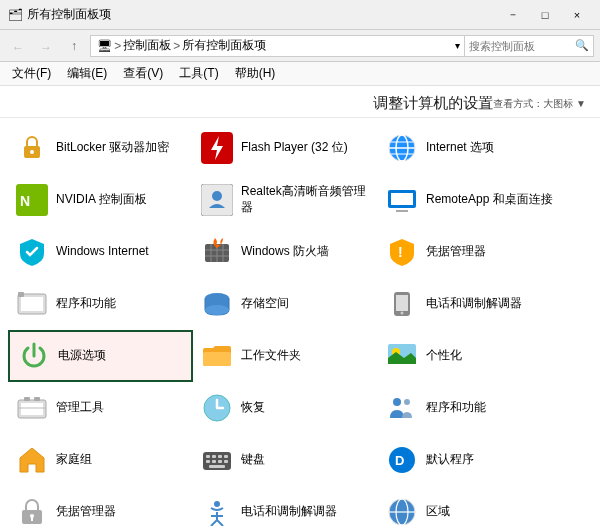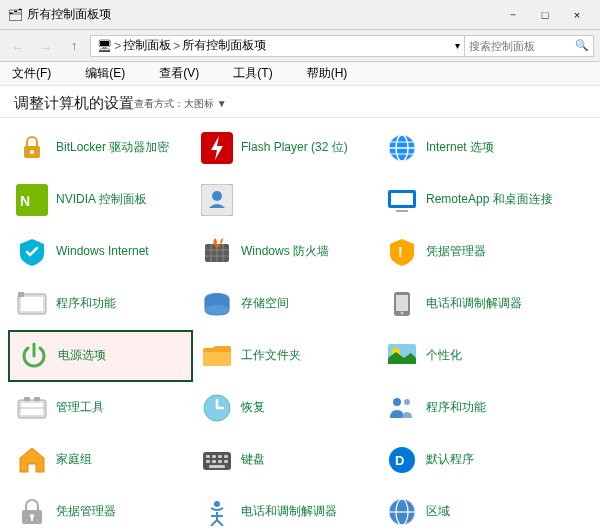--- a/index.html
+++ b/index.html
@@ -95,36 +95,36 @@
       width: 100%;
       font-family: inherit;
     }
 
     
     .menu-bar {
       height: 24px;
       display: flex;
       align-items: center;
       padding: 0 8px;
-      gap: 26px;
+      gap: 8px;
       border-bottom: 1px solid #e0e0e0;
       background: #f9f9f9;
     }
     .menu-item {
       font-size: 12px;
       cursor: pointer;
       padding: 2px 4px;
     }
 
     
     .panel-header {
       padding: 8px 14px 4px;
       background: #fff;
       display: flex;
-      justify-content: flex-start;
+      justify-content: flex-end;
       align-items: center;
       border-bottom: 1px solid #e8e8e8;
     }
     .panel-title {
       font-size: 15px;
       color: #1a1a1a;
       font-weight: 300;
     }
     .view-options {
       font-size: 10px;
@@ -173,21 +173,21 @@
       width: 36px;
       height: 36px;
       flex-shrink: 0;
       display: flex;
       align-items: center;
       justify-content: center;
       font-size: 22px;
     }
     .item-label {
       font-size: 12px;
-      color: #15803d;
+      color: #000000;
       line-height: 1.3;
       word-break: break-all;
     }
 
     
     .svg-icon {
       width: 32px;
       height: 32px;
     }
   </style>
@@ -284,20 +284,21 @@
           <div class="item-label">NVIDIA 控制面板</div>
         </div>
         <div class="grid-item">
           <div class="item-icon">
             <svg class="svg-icon" viewBox="0 0 32 32">
               <rect width="32" height="32" rx="3" fill="#e8e8e8" stroke="#aaa" stroke-width="1"></rect>
               <circle cx="16" cy="12" r="5" fill="#4488cc"></circle>
               <path d="M8 24 Q16 16 24 24" fill="#4488cc"></path>
             </svg>
           </div>
+          <div class="item-label">Realtek高清晰音频管理器</div>
         </div>
         <div class="grid-item">
           <div class="item-icon">
             <svg class="svg-icon" viewBox="0 0 32 32">
               <rect x="2" y="6" width="28" height="18" rx="2" fill="#0078d7"></rect>
               <rect x="5" y="9" width="22" height="12" fill="#fff"></rect>
               <rect x="10" y="26" width="12" height="2" fill="#aaa"></rect>
             </svg>
           </div>
           <div class="item-label">RemoteApp 和桌面连接</div>

